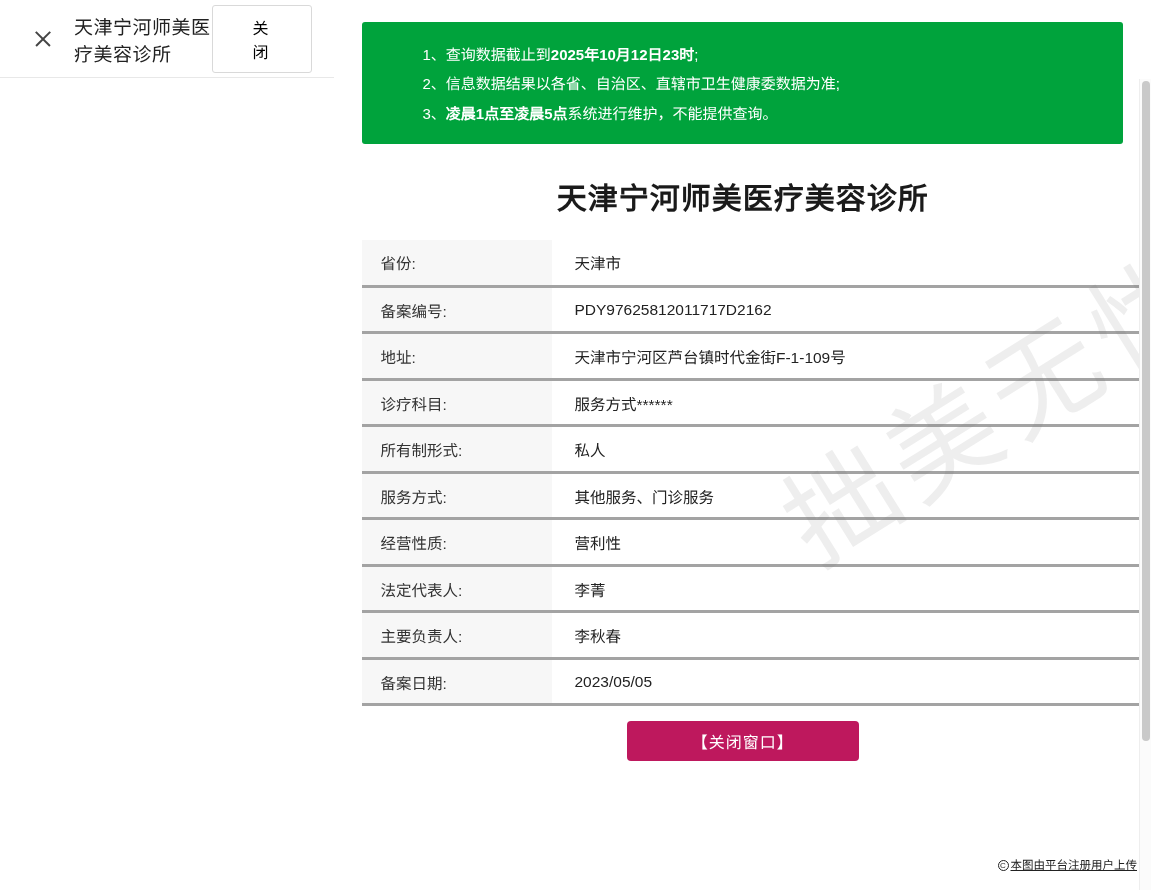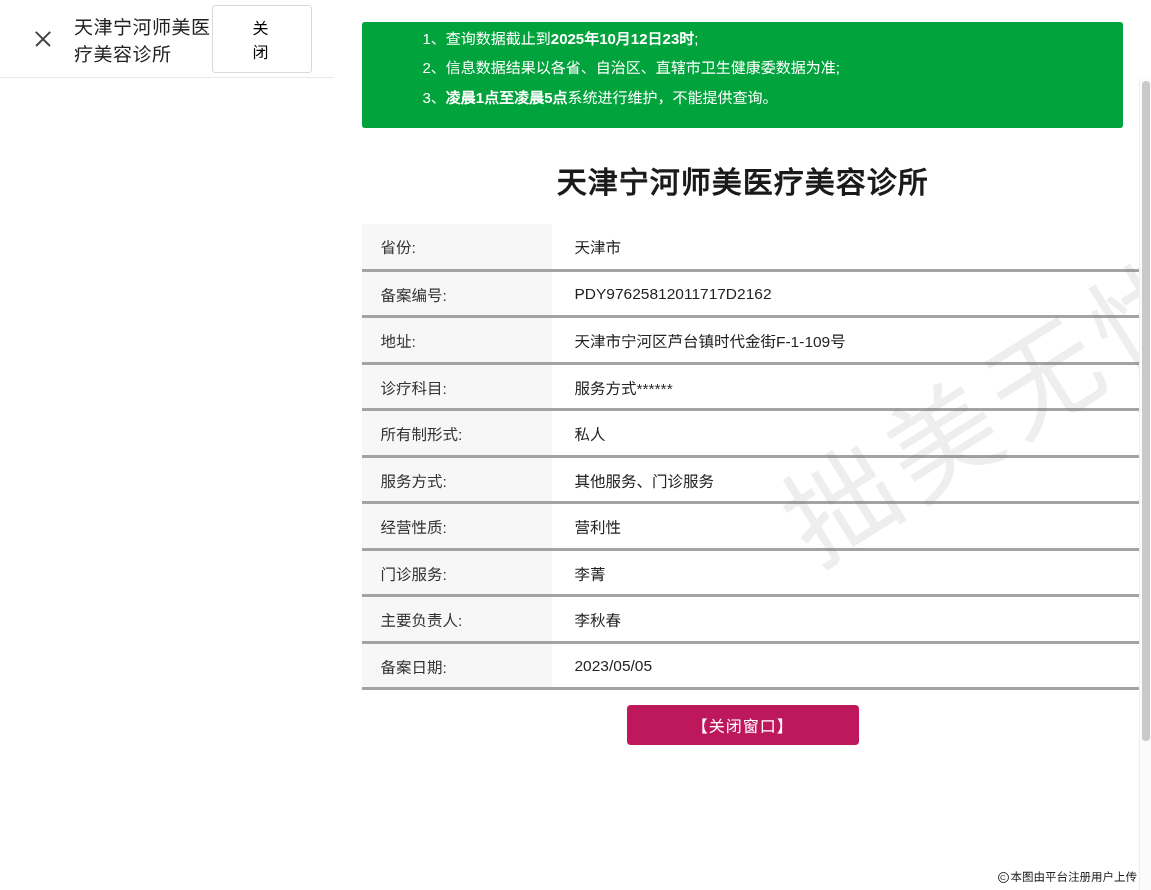--- a/index.html
+++ b/index.html
@@ -81,21 +81,21 @@
     padding: 22px 28px 0 28px;
     position: relative;
     height: 100%;
   }
 
   
   .notice {
     background: #00a33c;
     color: #ffffff;
     border-radius: 3px;
-    padding: 2px 20px 16px 60px;
+    padding: 18px 20px 16px 60px;
     font-size: 15px;
     line-height: 1.95;
   }
   .notice .line { white-space: nowrap; }
   .notice b { font-weight: bold; }
 
   
   .doc-title {
     text-align: center;
     font-size: 30px;
@@ -182,24 +182,25 @@
     width: 8px;
     height: 660px;
     background: #c9c9c9;
     border-radius: 4px;
   }
 
   
   .credit {
     position: absolute;
     right: 14px;
-    bottom: 6px;
+    bottom: 18px;
     font-size: 11.5px;
     color: #222;
     white-space: nowrap;
+    text-decoration: underline;
   }
   .credit .mark {
     display: inline-block;
     width: 11px;
     height: 11px;
     border: 1px solid #222;
     border-radius: 50%;
     font-size: 8px;
     line-height: 10px;
     text-align: center;
@@ -259,21 +260,21 @@
           </tr>
           <tr>
             <td class="label">服务方式:</td>
             <td class="value">其他服务、门诊服务</td>
           </tr>
           <tr>
             <td class="label">经营性质:</td>
             <td class="value">营利性</td>
           </tr>
           <tr>
-            <td class="label">门诊服务:</td>
+            <td class="label">法定代表人:</td>
             <td class="value">李菁</td>
           </tr>
           <tr>
             <td class="label">主要负责人:</td>
             <td class="value">李秋春</td>
           </tr>
           <tr>
             <td class="label">备案日期:</td>
             <td class="value">2023/05/05</td>
           </tr>

